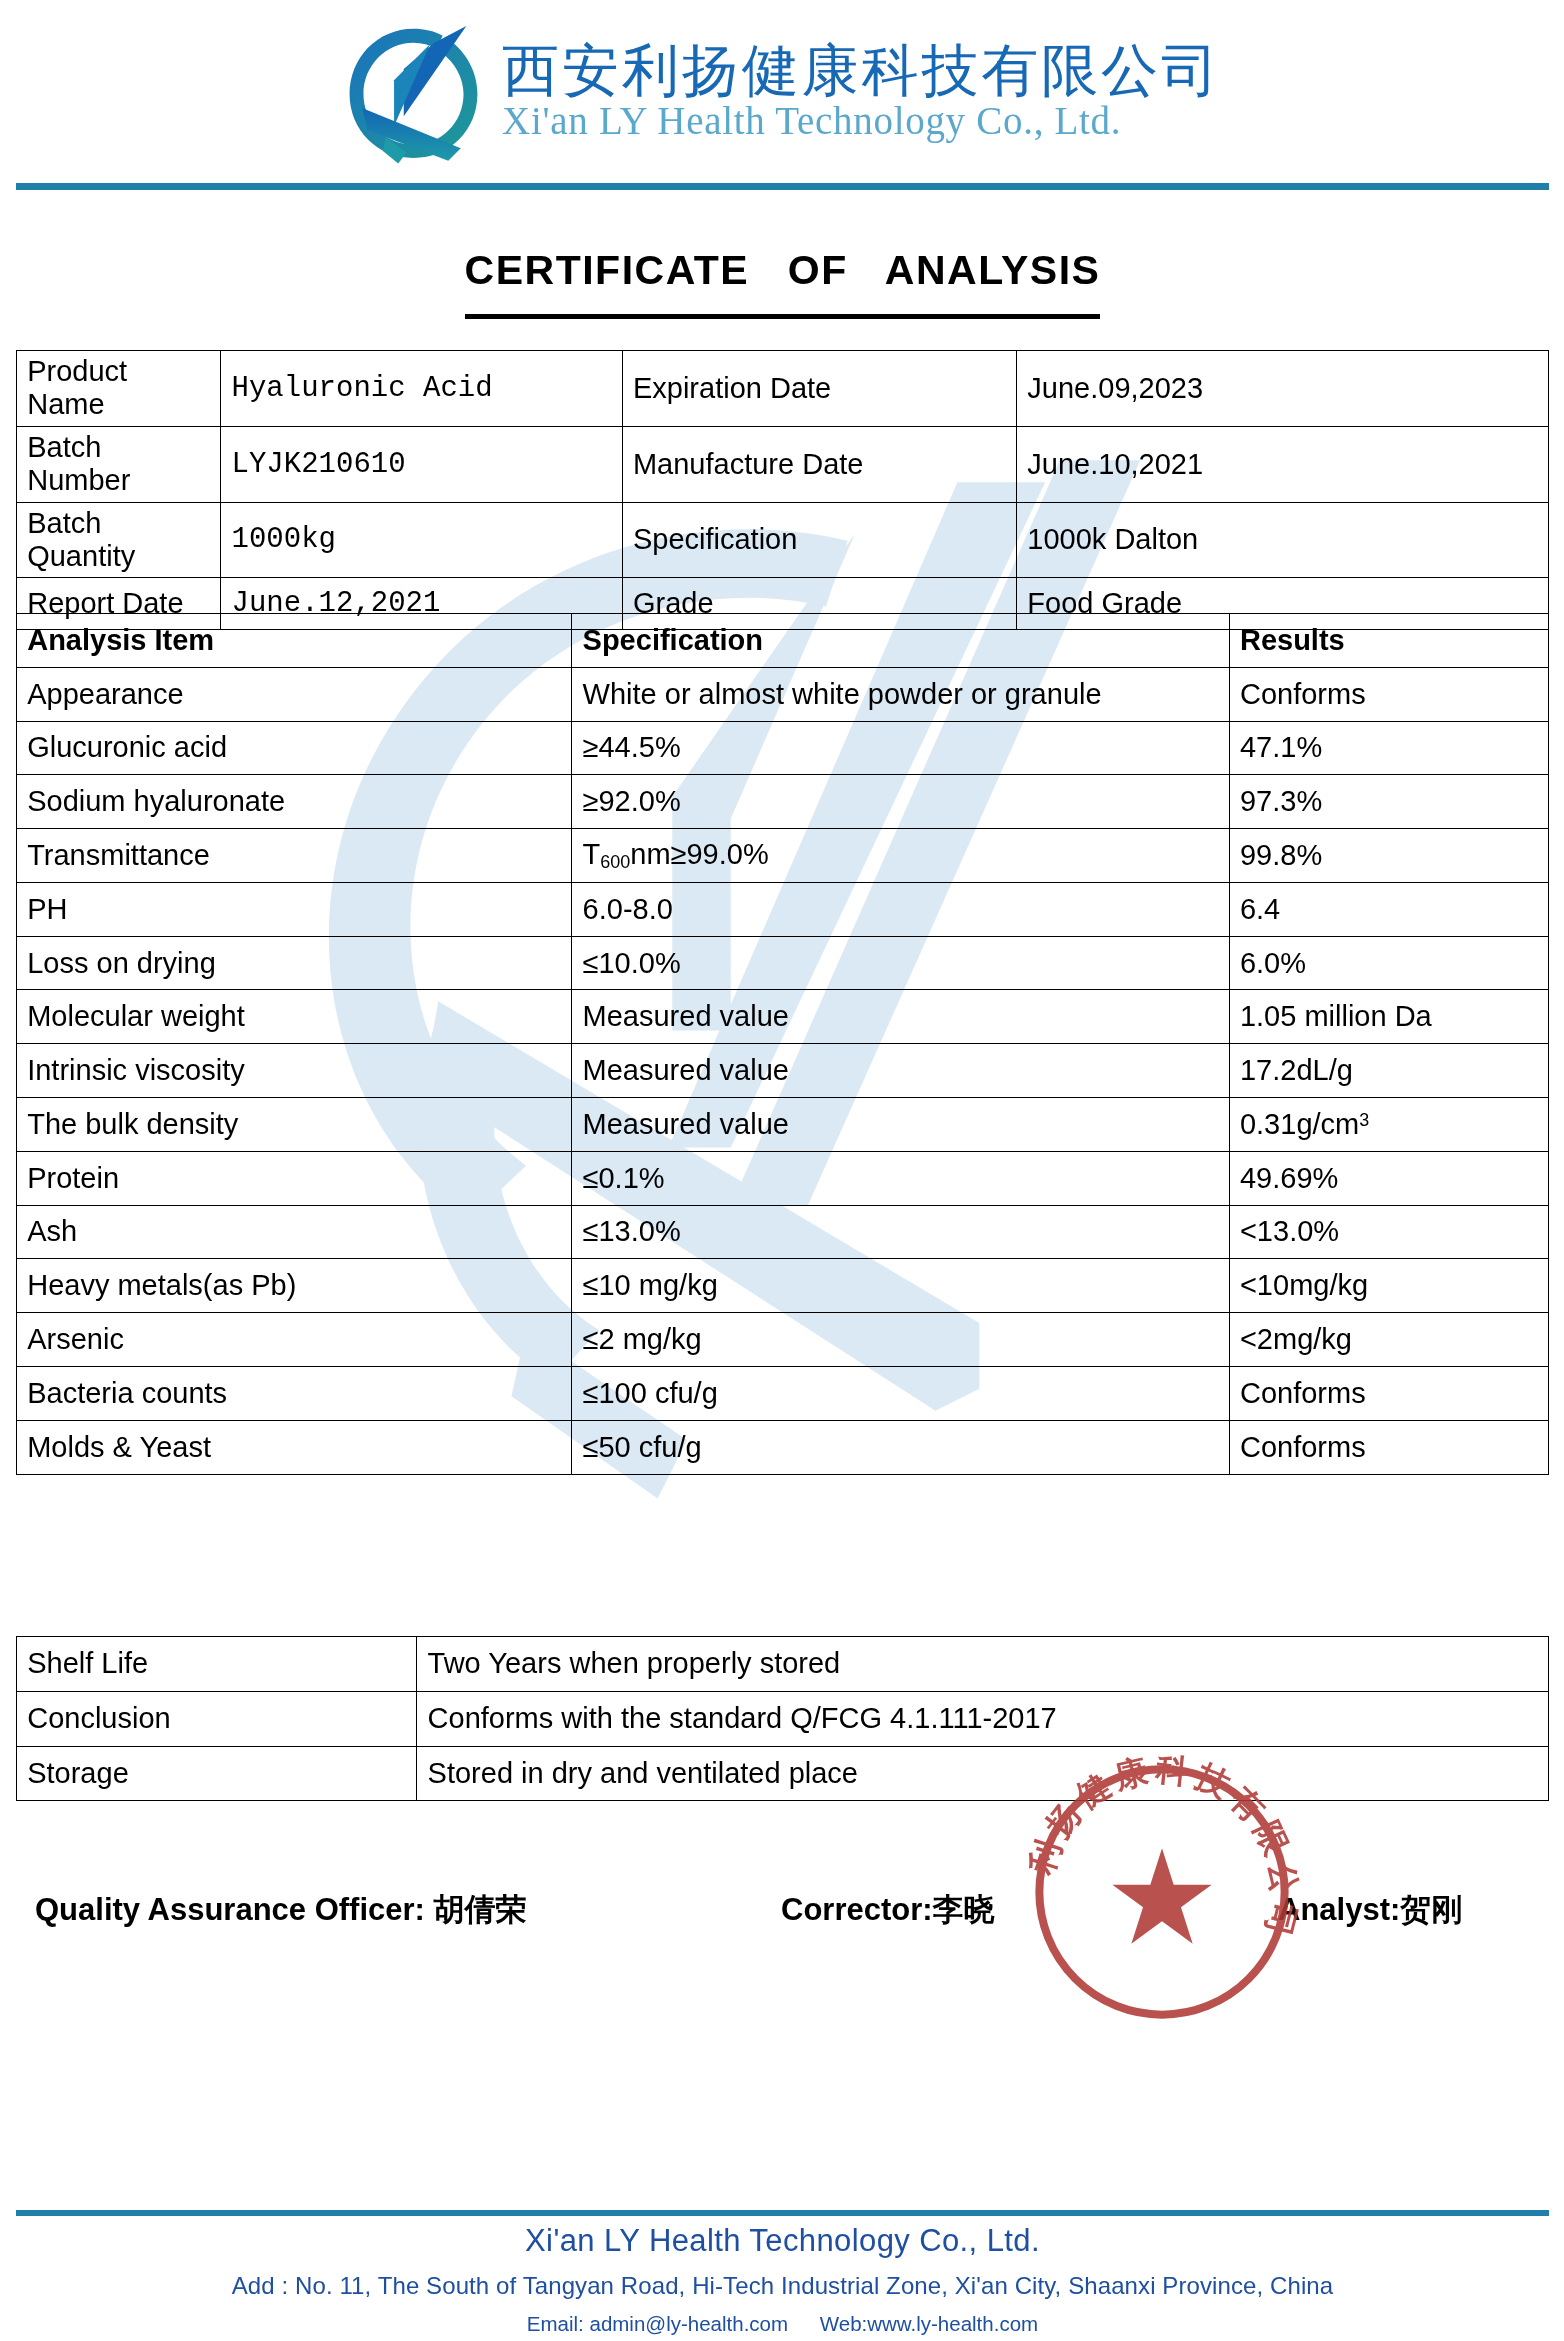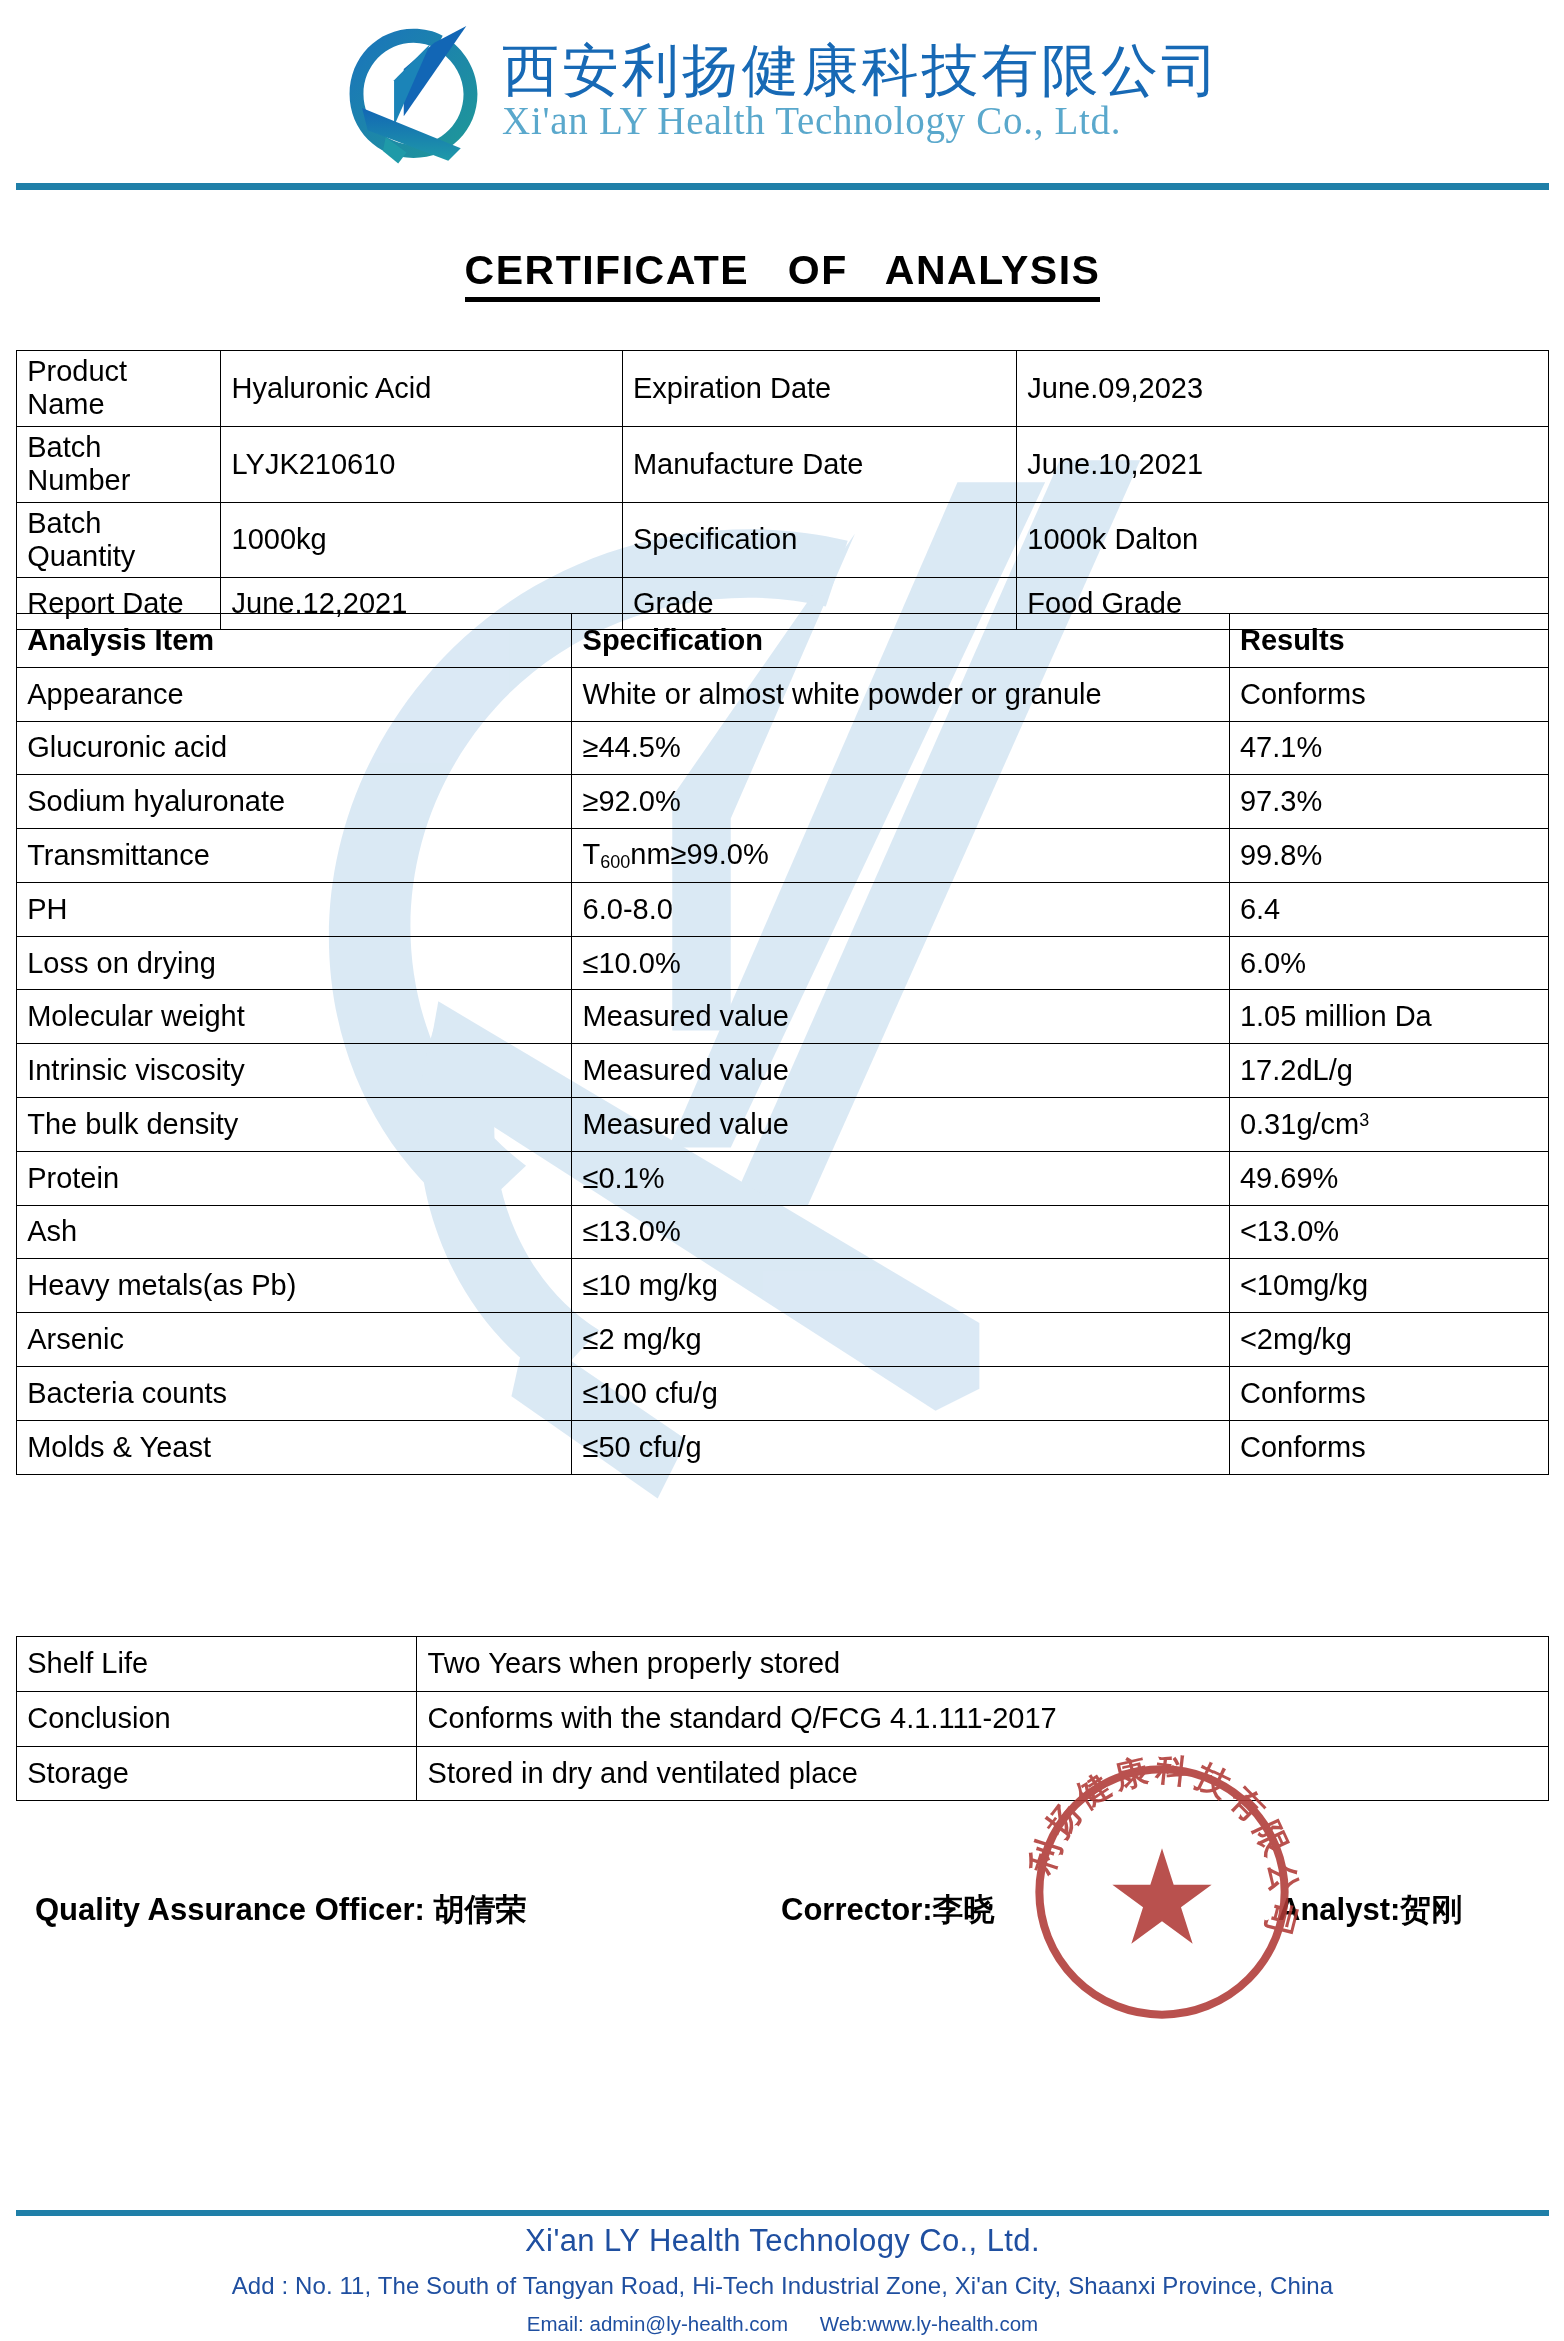--- a/index.html
+++ b/index.html
@@ -78,21 +78,21 @@
     left: 0; top: 247px;
     width: 1565px;
     text-align: center;
     z-index: 3;
   }
   #doc-title span {
     font-size: 41px;
     font-weight: bold;
     letter-spacing: 1.5px;
     border-bottom: 5.1px solid #000;
-    padding-bottom: 4px;
+    padding-bottom: 21px;
     white-space: pre;
     margin-top: 20px;
   }
 
   
   .coa-table {
     position: absolute;
     z-index: 2;
     border-collapse: collapse;
     table-layout: fixed;
@@ -111,21 +111,21 @@
   }
 
   
   #info-table {
     left: 16px;
     top: 350px;
     width: 1533px;
   }
   #info-table td { height: 42px; }
   #info-table tr td:nth-child(1) { width: 183px; }
-  #info-table tr td:nth-child(2) { width: 380px; }
+  #info-table tr td:nth-child(2) { width: 380px; font-family: Liberation Mono, monospace; }
   #info-table tr td:nth-child(3) { width: 373px; }
 
   
   #analysis-table {
     left: 16px;
     top: 613px;
     width: 1533px;
   }
   #analysis-table td { height: 44px; }
   #analysis-table thead td { font-weight: bold; }

